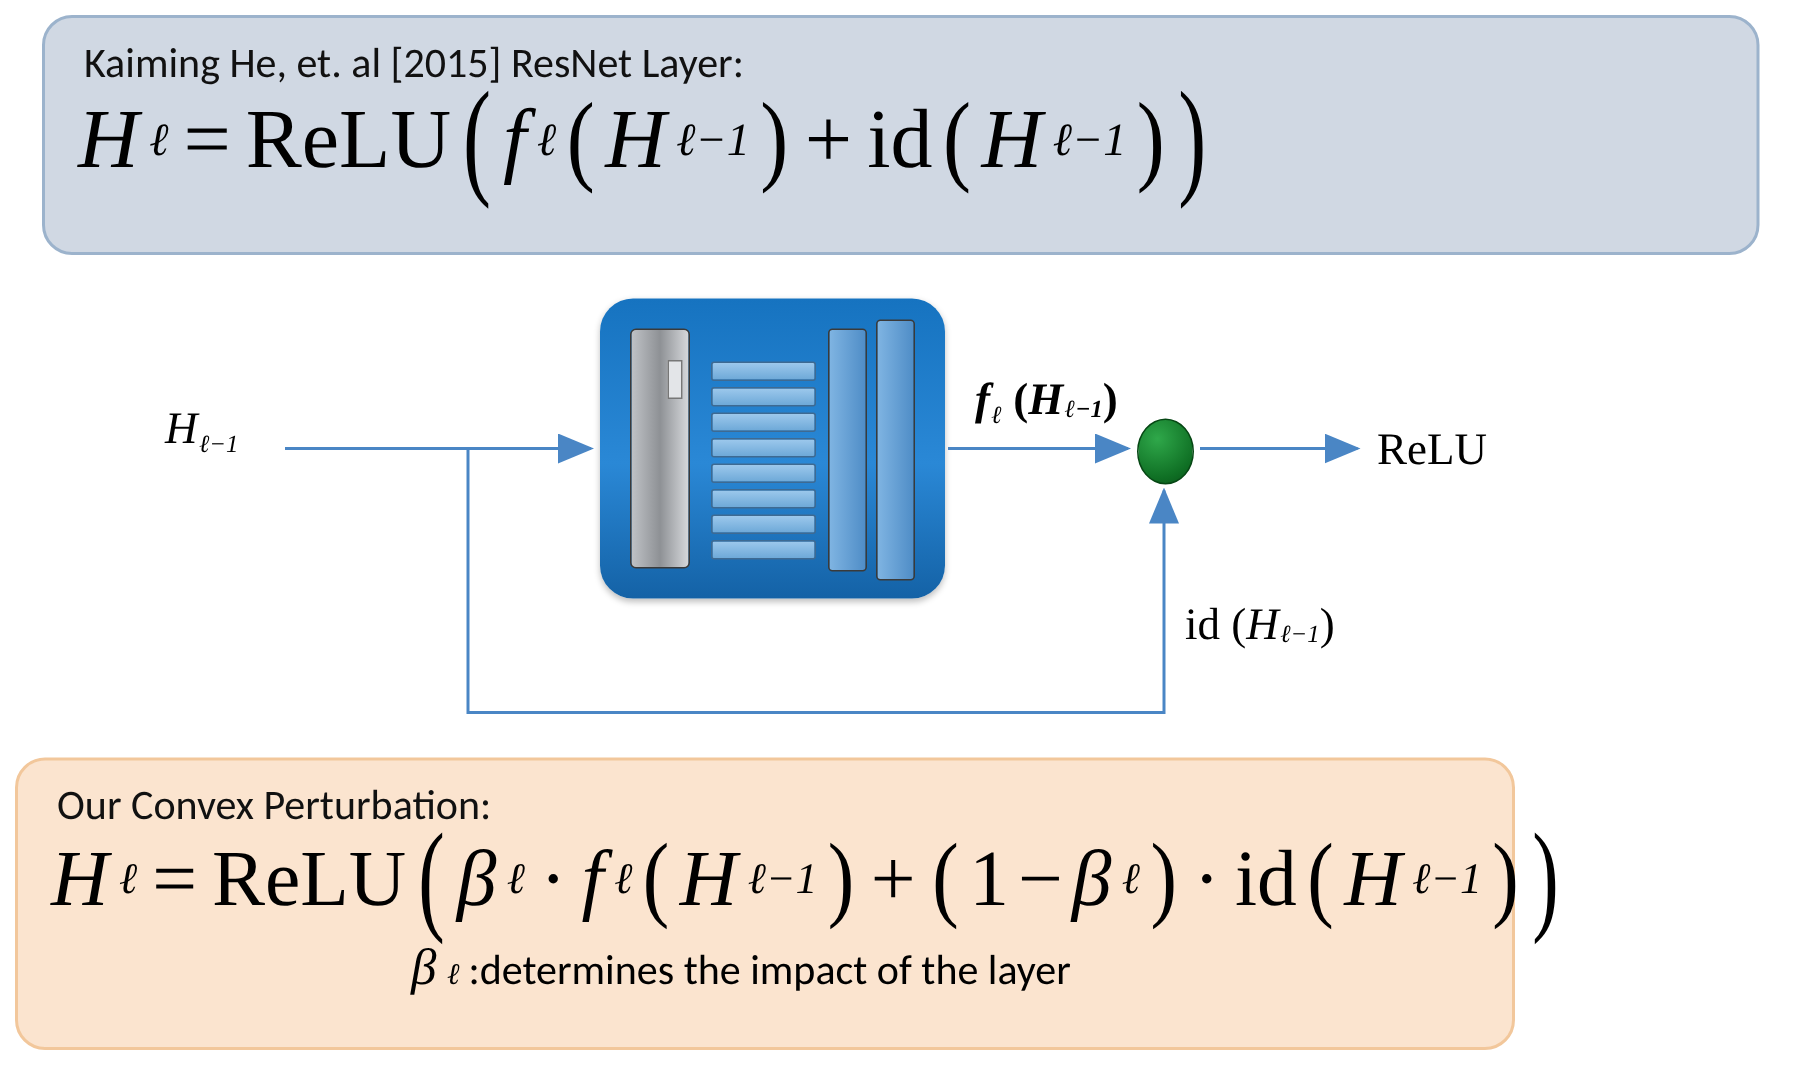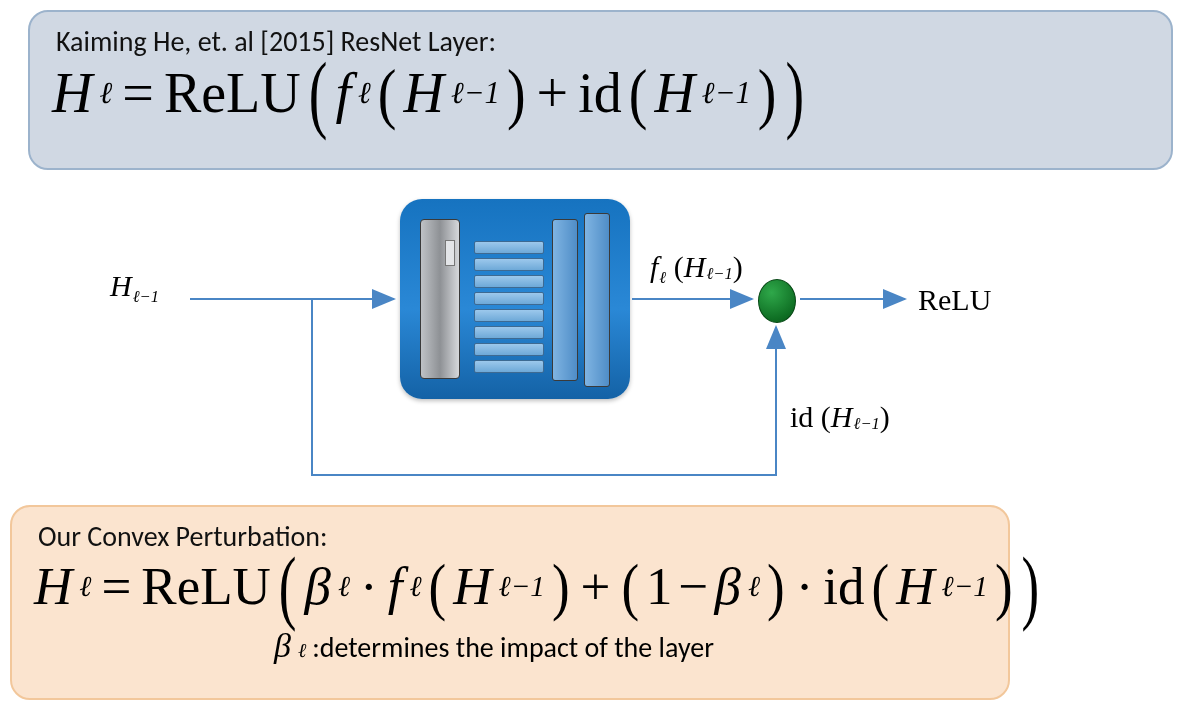--- a/index.html
+++ b/index.html
@@ -245,21 +245,21 @@
 
     <line x1="800" y1="114" x2="905" y2="114" stroke="#4a86c5" stroke-width="2" marker-end="url(#ah)"></line>
 
     <polyline points="312,114 312,290 776,290 776,142" fill="none" stroke="#4a86c5" stroke-width="2" marker-end="url(#ah)"></polyline>
   </svg>
 
   <div class="dlabel" style="left:110px; top:84px;">
     <span class="mi">H</span><span class="sub">ℓ−1</span>
   </div>
 
-  <div class="dlabel" style="left:650px; top:65px;">
+  <div class="dlabel" style="left:650px; top:65px;font-weight:bold;">
     <span class="mi">f</span><span class="sub">ℓ</span>
     <span>(</span><span class="mi">H</span><span class="sub sub1">ℓ−1</span><span>)</span>
   </div>
 
   <div class="dlabel" style="left:790px; top:215px;">
     <span>id</span>
     <span>(</span><span class="mi">H</span><span class="sub sub1">ℓ−1</span><span>)</span>
   </div>
 
   <div class="dlabel relu-label" style="left:918px; top:98px;">ReLU</div>

